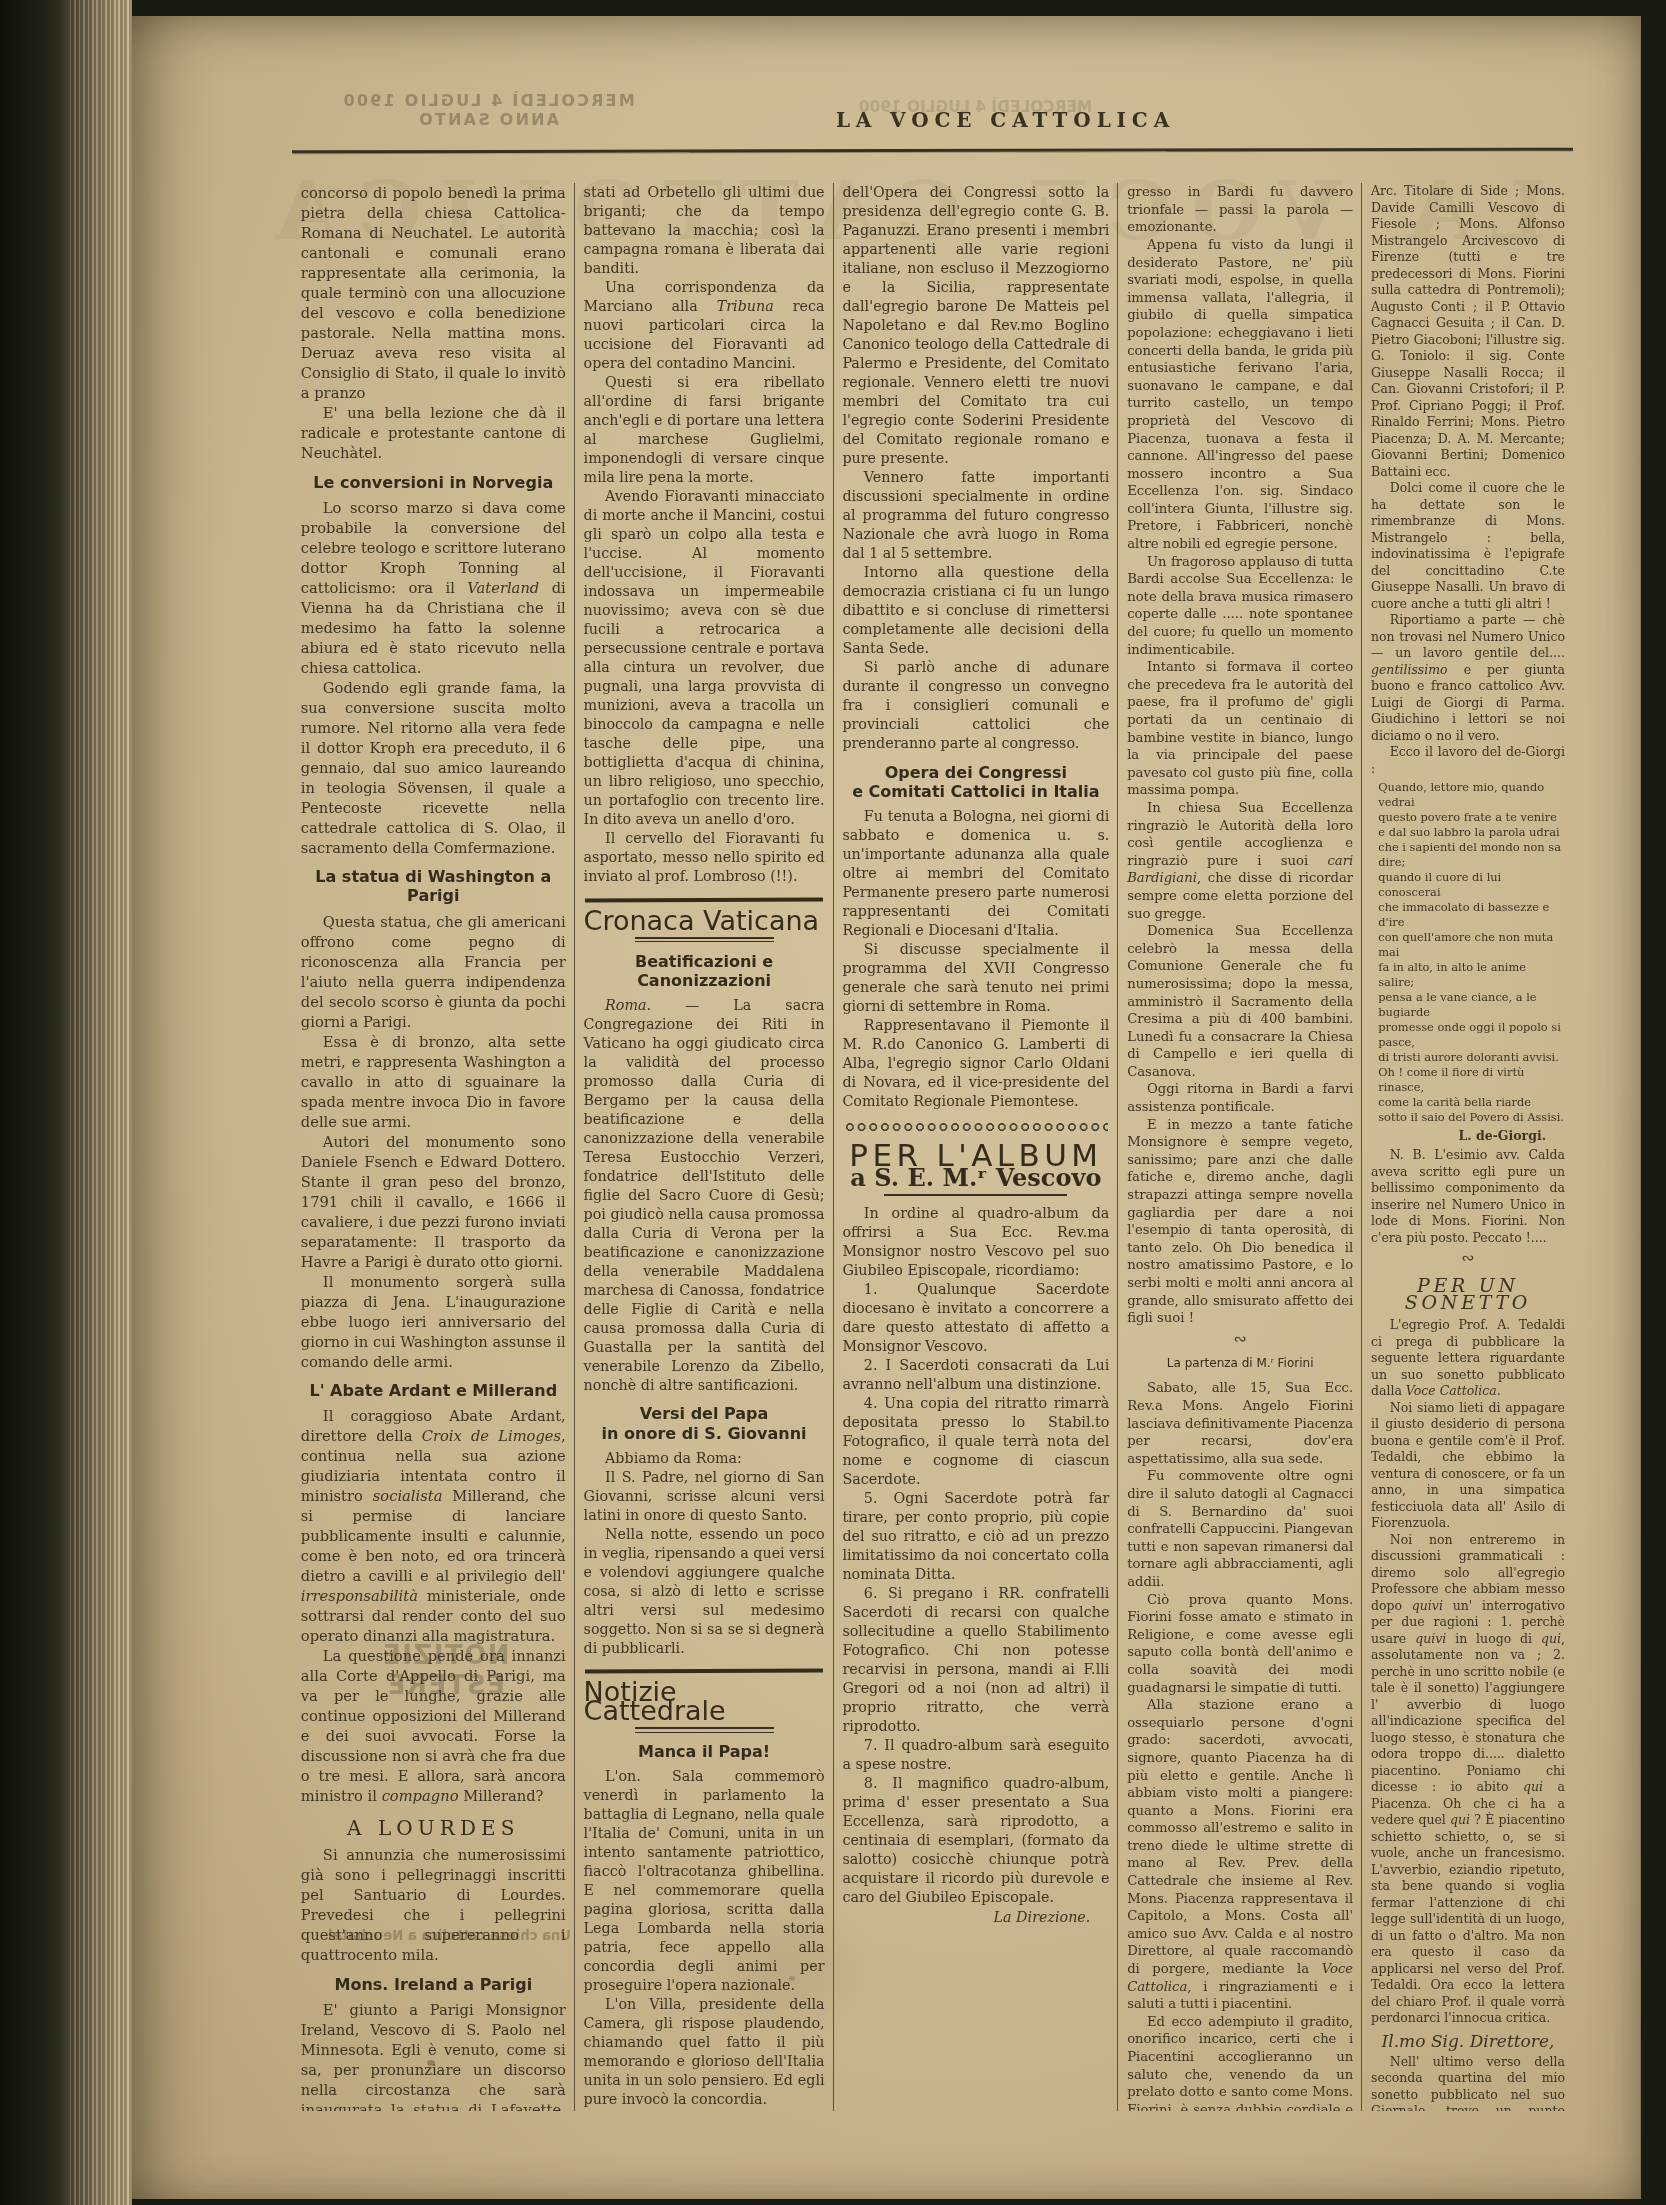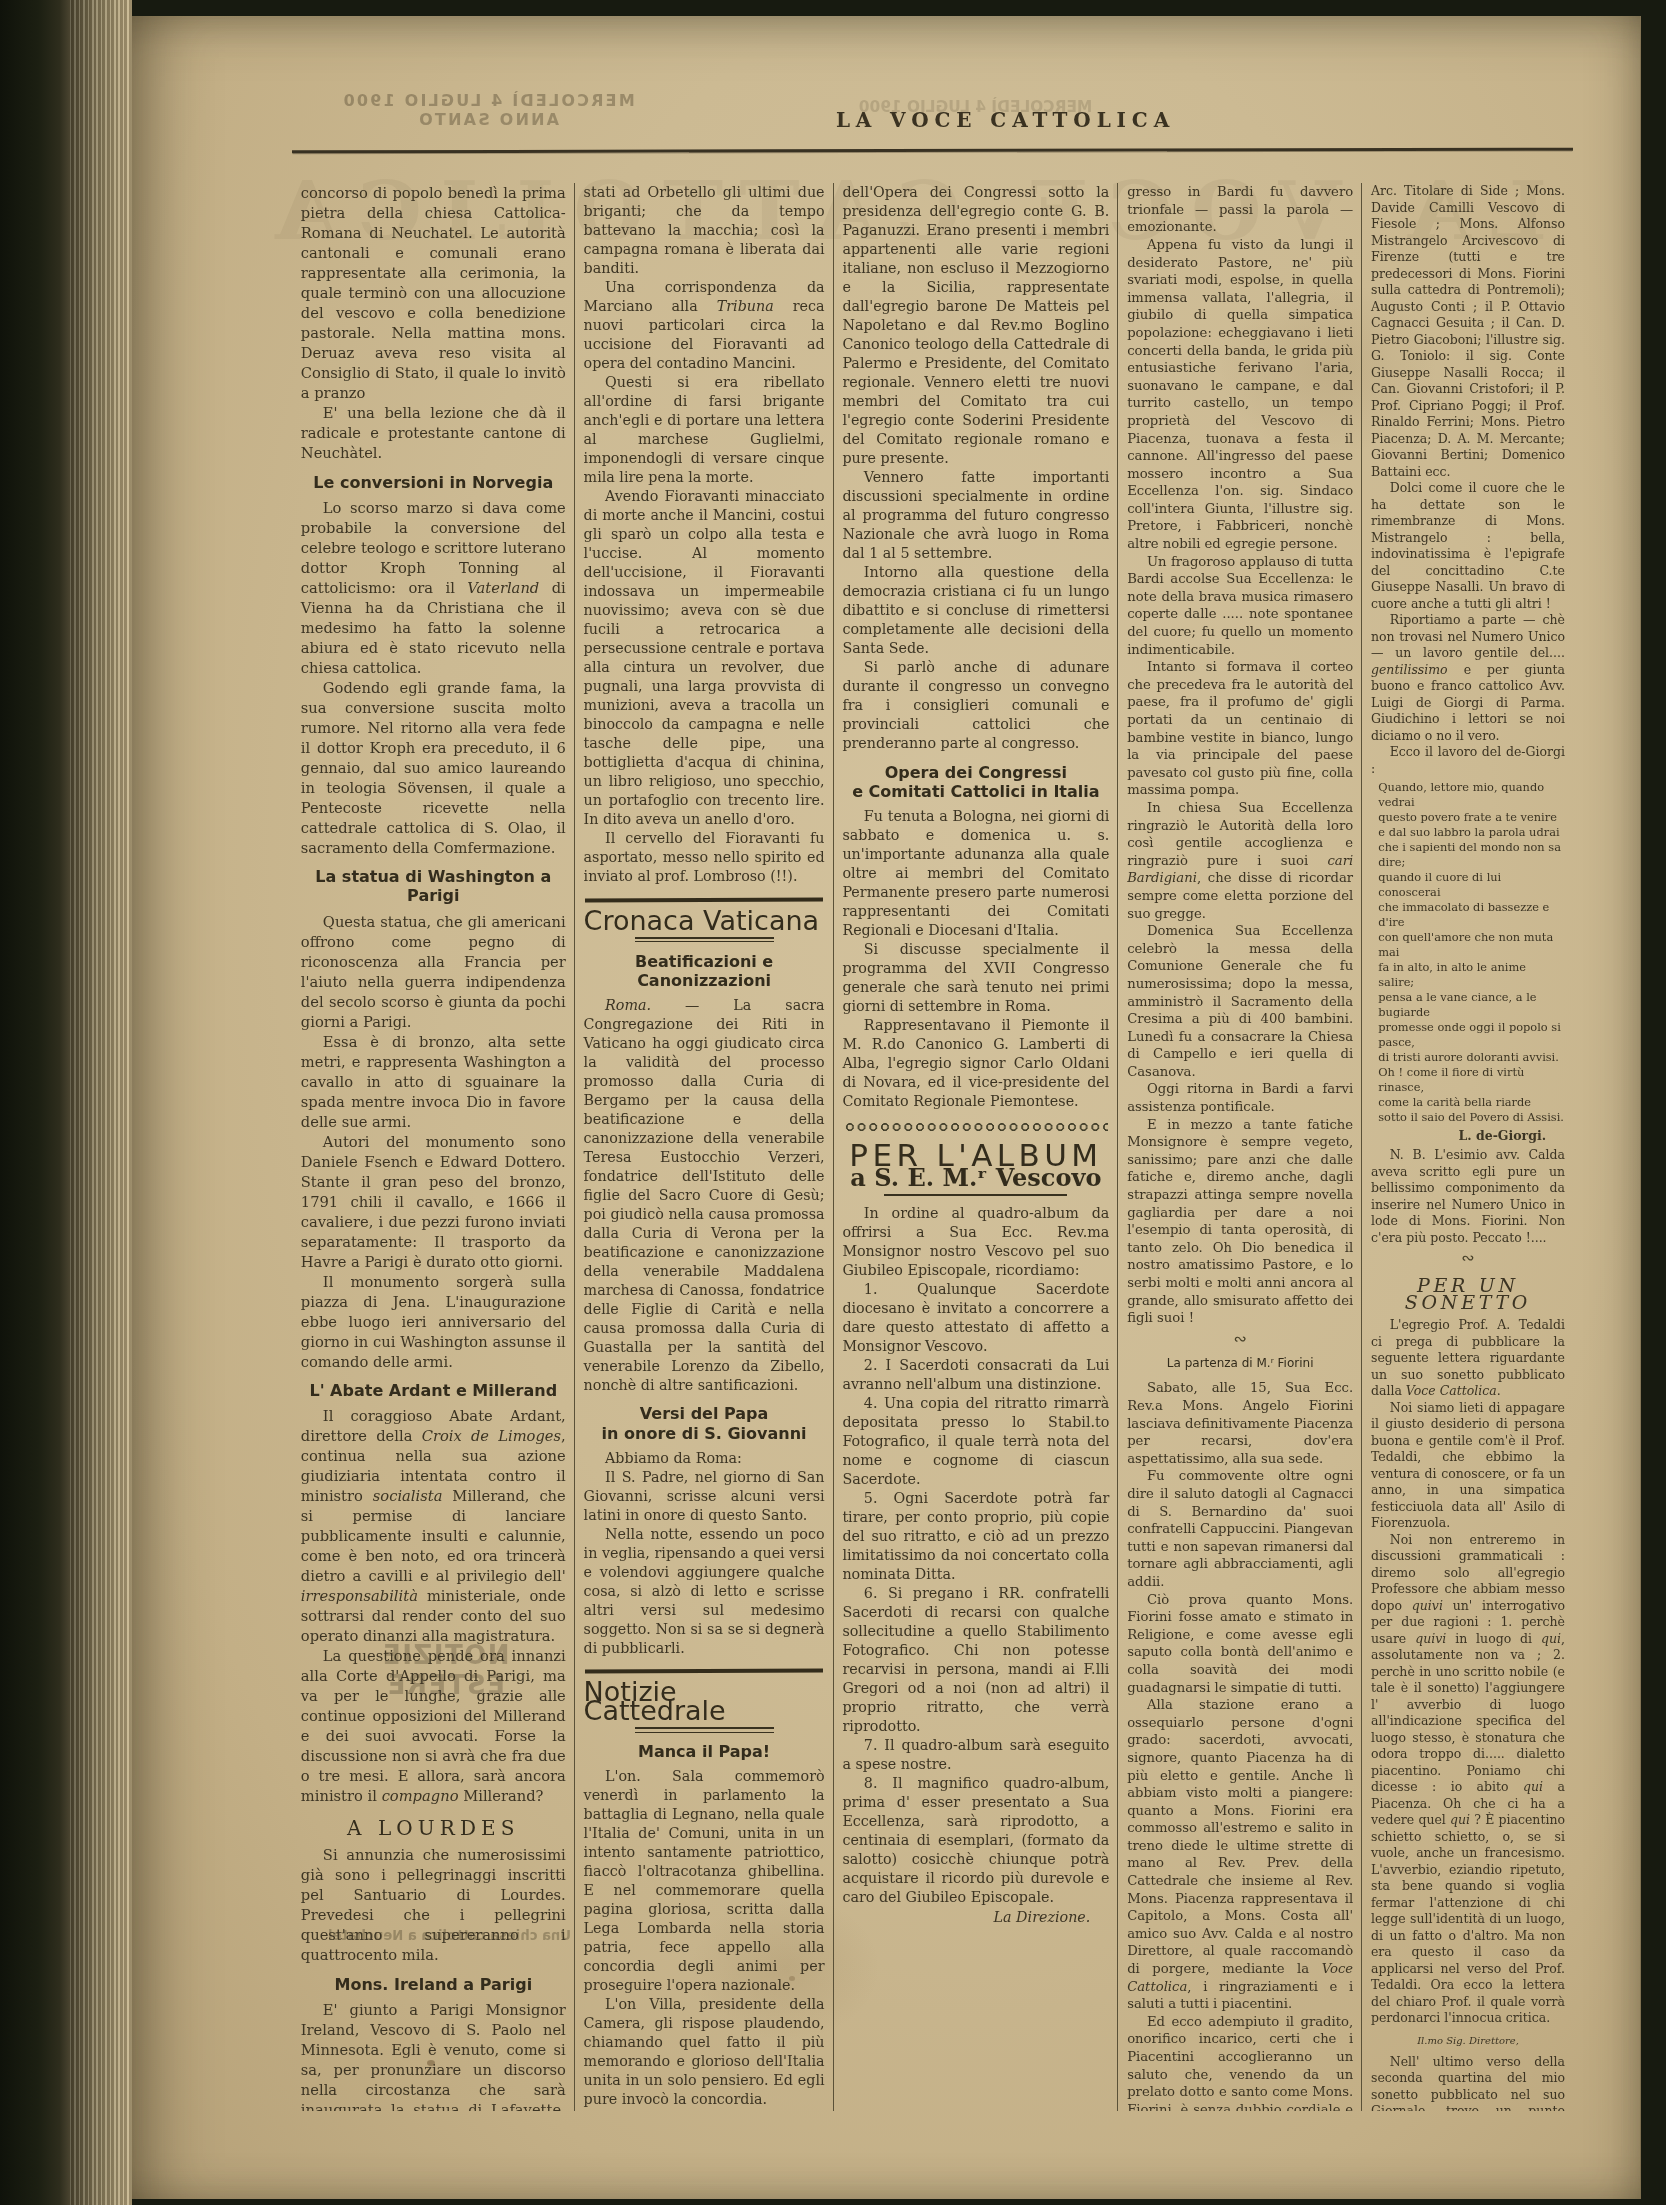--- a/index.html
+++ b/index.html
@@ -61,21 +61,21 @@
     margin:8.8px 0 8.8px;color:#332c1c;}
   .secB::after{content:"";display:block;width:139px;margin:7.3px auto 0;height:2.2px;
     border-top:2.9px solid #38311f;border-bottom:0.7px solid #38311f;}
   .mega{font-family:"DejaVu Sans",sans-serif;font-size:31px;letter-spacing:4.4px;
     text-align:center;margin:13.2px 0 2.9px;color:#332c1c;}
   .sub{font-size:24px;font-weight:bold;text-align:center;margin:2.9px 0 7.3px;color:#332c1c;}
   .sub::after{content:"";display:block;width:183px;margin:7.3px auto 0;border-top:2.9px solid #38311f;}
   .hlg{font-family:"DejaVu Sans",sans-serif;font-size:12px;text-align:center;
     margin:7.3px 0 7.3px;color:#332c1c;}
   .ith{font-style:italic;font-size:19px;letter-spacing:3.7px;text-align:center;margin:10.3px 0 7.3px;}
-  .ith2{font-style:italic;font-size:10px;text-align:center;margin:5.9px 0 4.4px;}
+  .ith2{font-style:italic;font-size:17px;text-align:center;margin:5.9px 0 4.4px;}
   .ruleH{height:0;border-top:4.4px solid #332c1b;margin:11.7px 1.5px 5.9px;transform:rotate(-0.2deg);}
   .garland{height:11.7px;margin:10.3px 1.5px;
     background:radial-gradient(circle 3.7px at 5.9px 5.9px,transparent 2.2px,#44402c 2.6px,#44402c 3.7px,transparent 4px) left center/11.7px 11.7px repeat-x;}
   .divider{text-align:center;font-family:"DejaVu Sans",sans-serif;font-size:16px;
     color:#474029;margin:2.9px 0;line-height:1.1;}
 </style>
 </head>
 <body>
 
 <div class="spine"></div>

